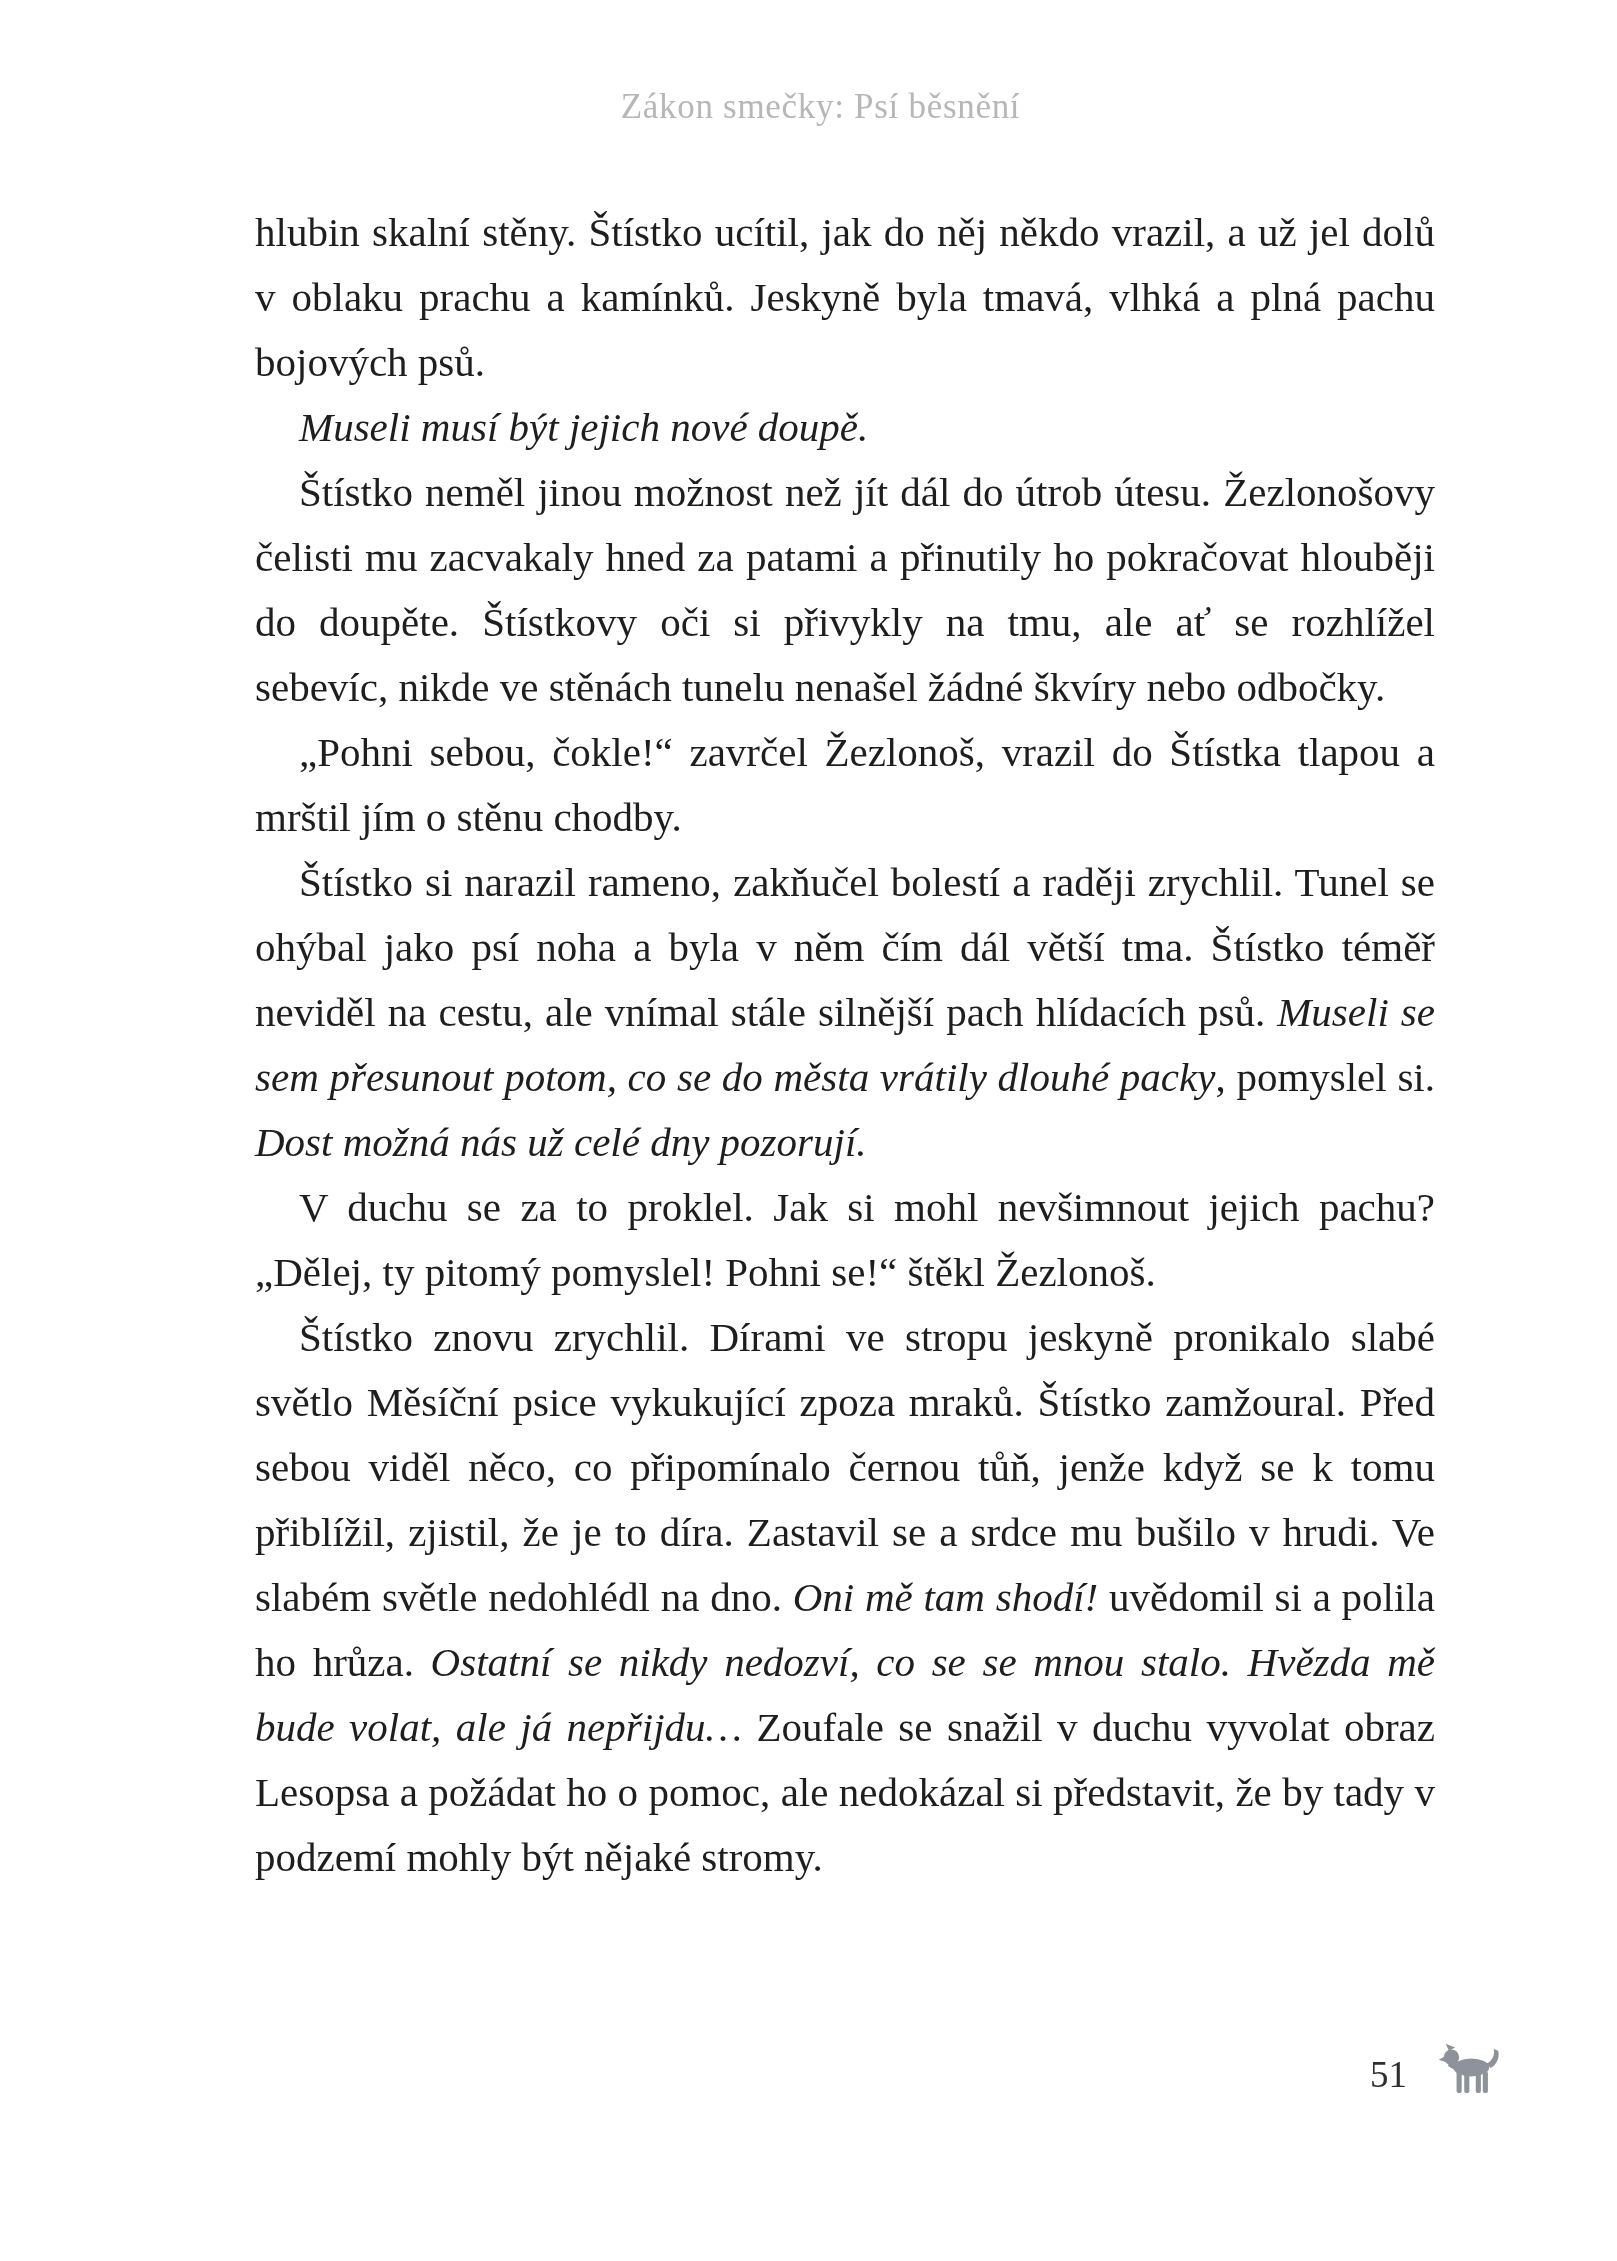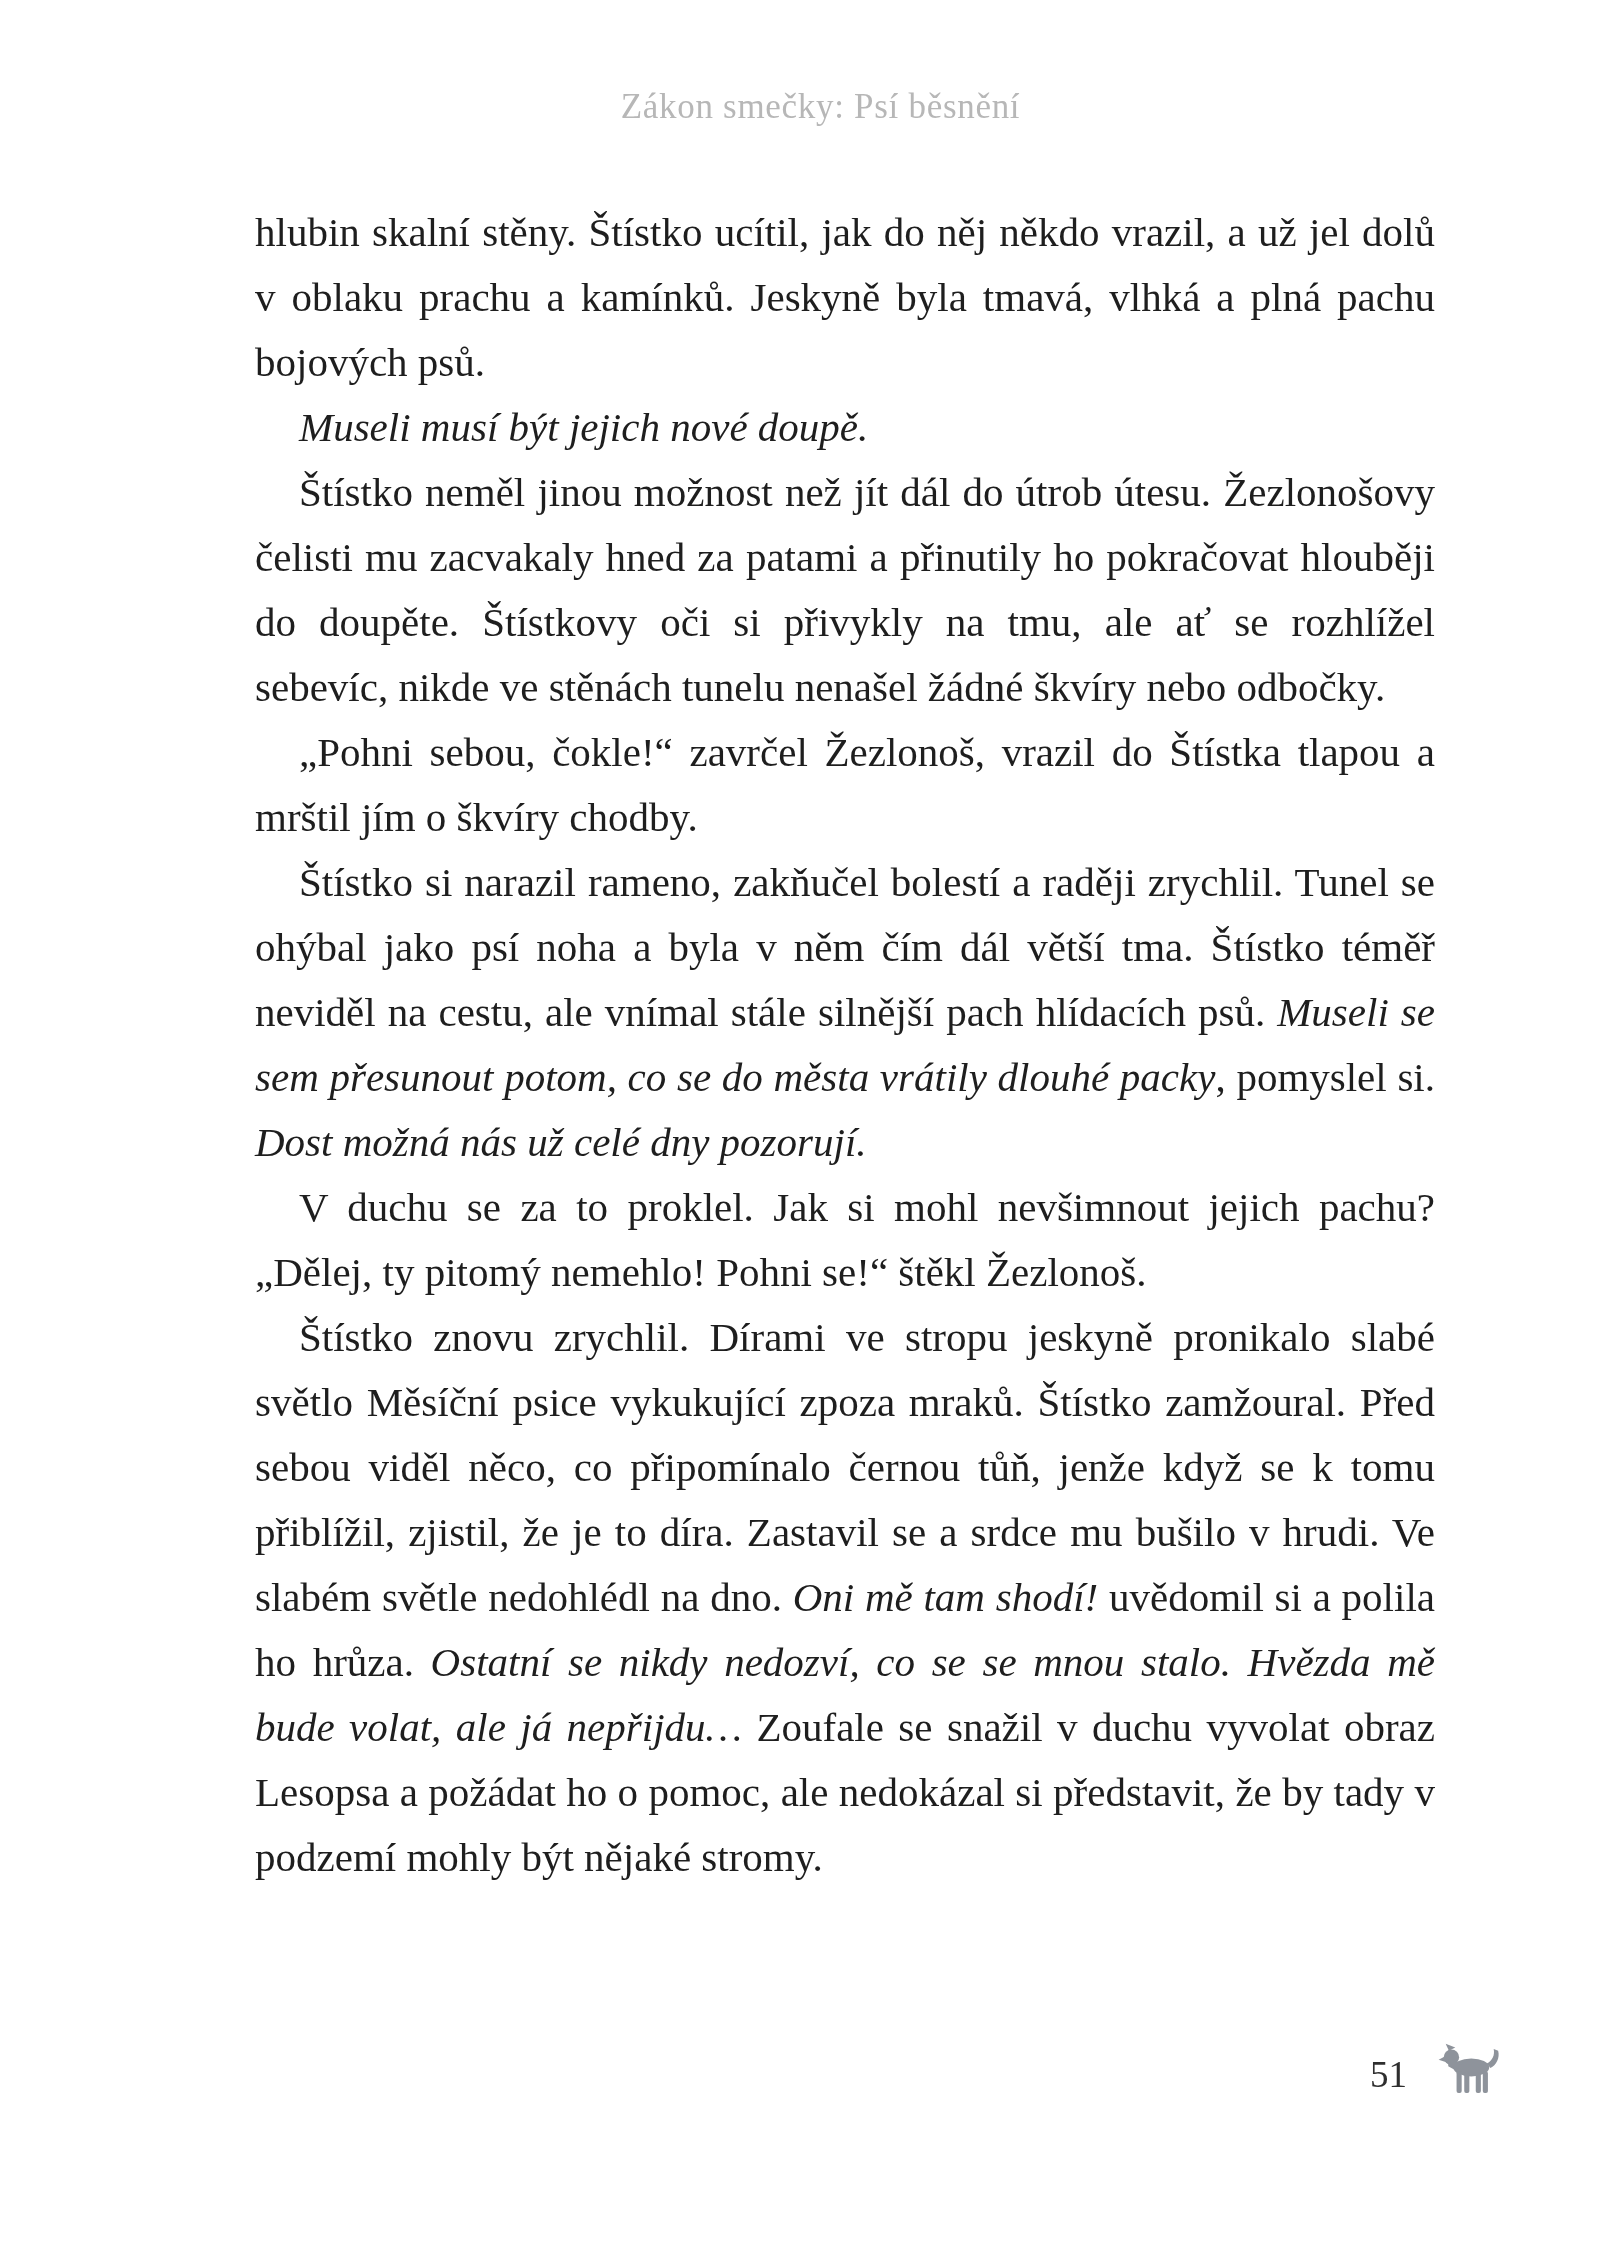--- a/index.html
+++ b/index.html
@@ -73,23 +73,23 @@
 <body>
 
 <div class="page">
 
   <div class="running-header">Zákon smečky: Psí běsnění</div>
 
   <div class="text-body">
       <p class="para"><span>hlubin skalní stěny. Štístko ucítil, jak do něj někdo vrazil, a už jel dolů v oblaku prachu a kamínků. Jeskyně byla tmavá, vlhká a plná pachu bojových psů.</span></p>
       <p class="para indent"><span class="italic">Museli musí být jejich nové doupě.</span></p>
       <p class="para indent"><span>Štístko neměl jinou možnost než jít dál do útrob útesu. Žezlonošovy čelisti mu zacvakaly hned za patami a přinutily ho pokračovat hlouběji do doupěte. Štístkovy oči si přivykly na tmu, ale ať se rozhlížel sebevíc, nikde ve stěnách tunelu nenašel žádné škvíry nebo odbočky.</span></p>
-      <p class="para indent"><span>„Pohni sebou, čokle!“ zavrčel Žezlonoš, vrazil do Štístka tlapou a mrštil jím o škvíry chodby.</span></p>
+      <p class="para indent"><span>„Pohni sebou, čokle!“ zavrčel Žezlonoš, vrazil do Štístka tlapou a mrštil jím o stěnu chodby.</span></p>
       <p class="para indent"><span>Štístko si narazil rameno, zakňučel bolestí a raději zrychlil. Tunel se ohýbal jako psí noha a byla v něm čím dál větší tma. Štístko téměř neviděl na cestu, ale vnímal stále silnější pach hlídacích psů. </span><span class="italic">Museli se sem přesunout potom, co se do města vrátily dlouhé packy</span><span>, pomyslel si. </span><span class="italic">Dost možná nás už celé dny pozorují.</span></p>
-      <p class="para indent"><span>V duchu se za to proklel. Jak si mohl nevšimnout jejich pachu? „Dělej, ty pitomý nemehlo! Pohni se!“ štěkl Žezlonoš.</span></p>
+      <p class="para indent"><span>V duchu se za to proklel. Jak si mohl nevšimnout jejich pachu? „Dělej, ty pitomý pomyslel! Pohni se!“ štěkl Žezlonoš.</span></p>
       <p class="para indent"><span>Štístko znovu zrychlil. Dírami ve stropu jeskyně pronikalo slabé světlo Měsíční psice vykukující zpoza mraků. Štístko zamžoural. Před sebou viděl něco, co připomínalo černou tůň, jenže když se k tomu přiblížil, zjistil, že je to díra. Zastavil se a srdce mu bušilo v hrudi. Ve slabém světle nedohlédl na dno. </span><span class="italic">Oni mě tam shodí!</span><span> uvědomil si a polila ho hrůza. </span><span class="italic">Ostatní se nikdy nedozví, co se se mnou stalo. Hvězda mě bude volat, ale já nepřijdu…</span><span> Zoufale se snažil v duchu vyvolat obraz Lesopsa a požádat ho o pomoc, ale nedokázal si představit, že by tady v podzemí mohly být nějaké stromy.</span></p>
     </div>
 
   <div class="page-number">51</div>
 
   <span class="dog-icon">
     <svg viewBox="0 0 100 84" xmlns="http://www.w3.org/2000/svg" aria-hidden="true">
       <g fill="#8e939b">
         <ellipse cx="52" cy="38" rx="28" ry="14"></ellipse>
         <circle cx="21" cy="22" r="12"></circle>

